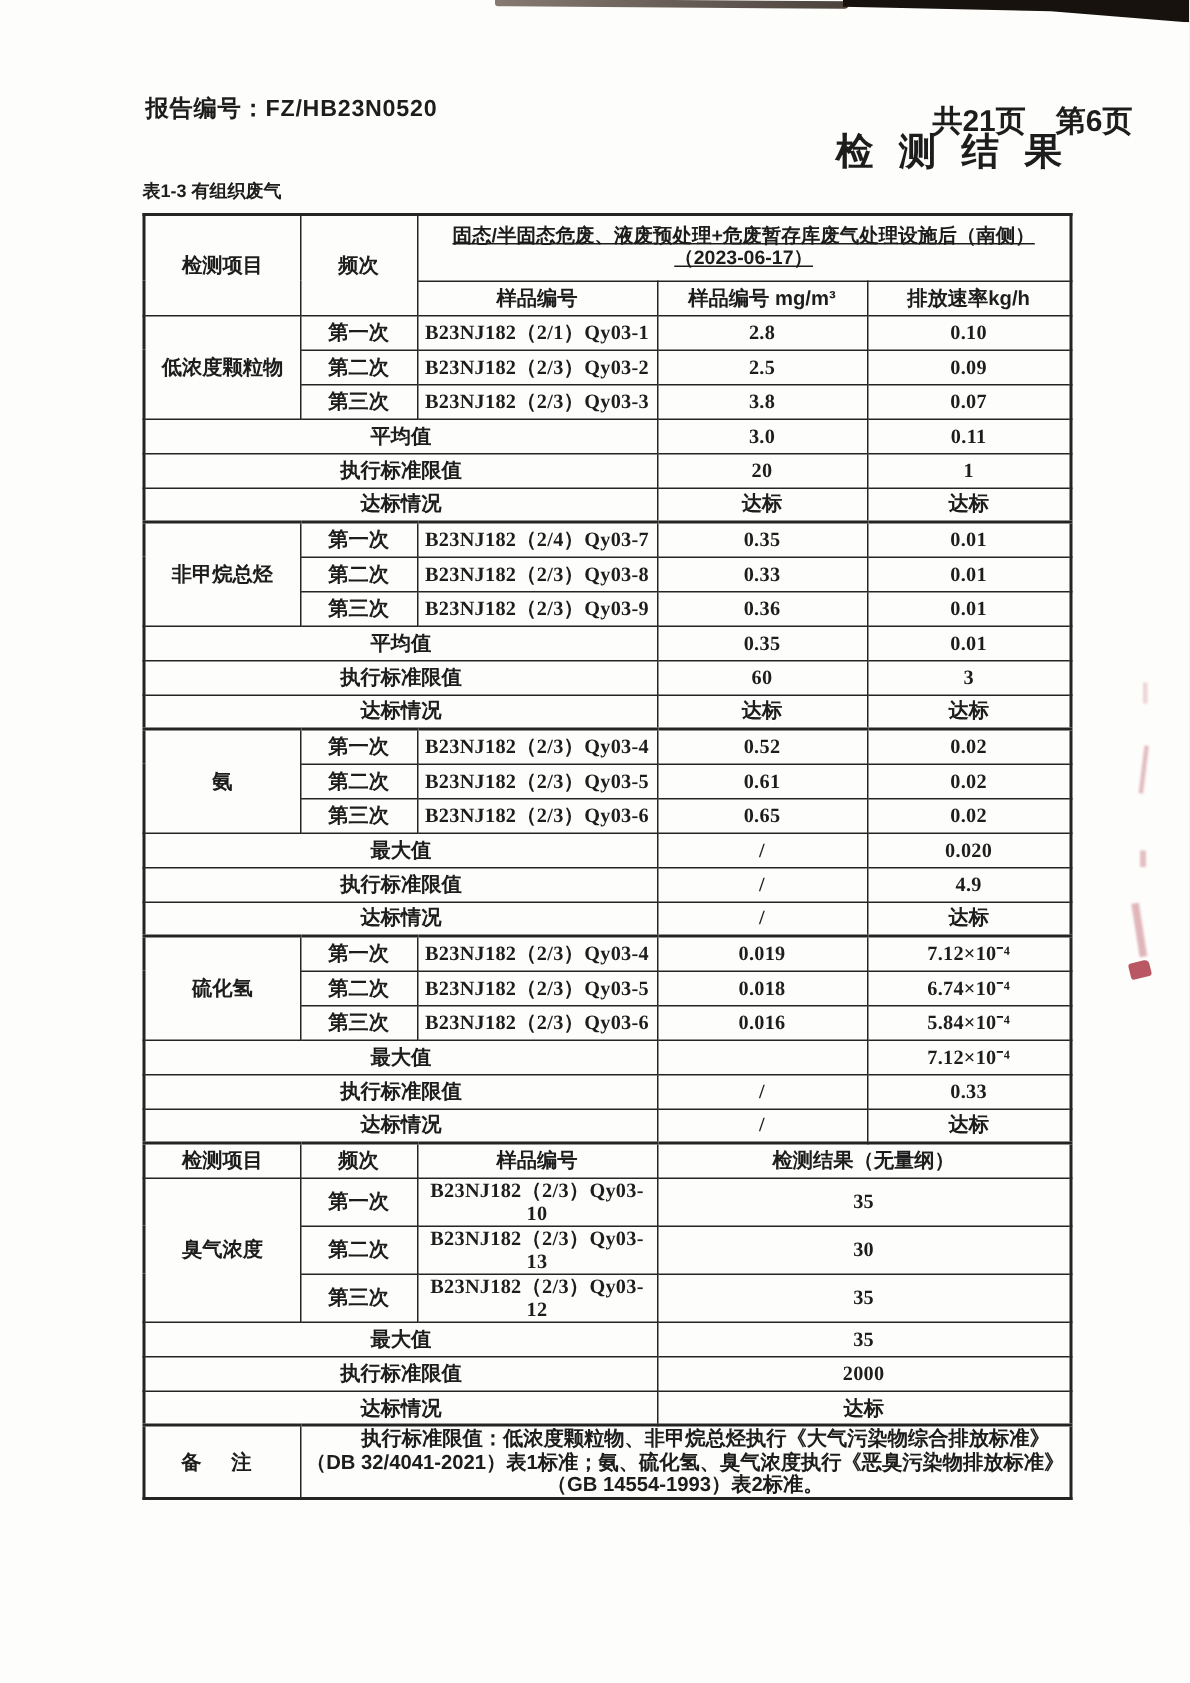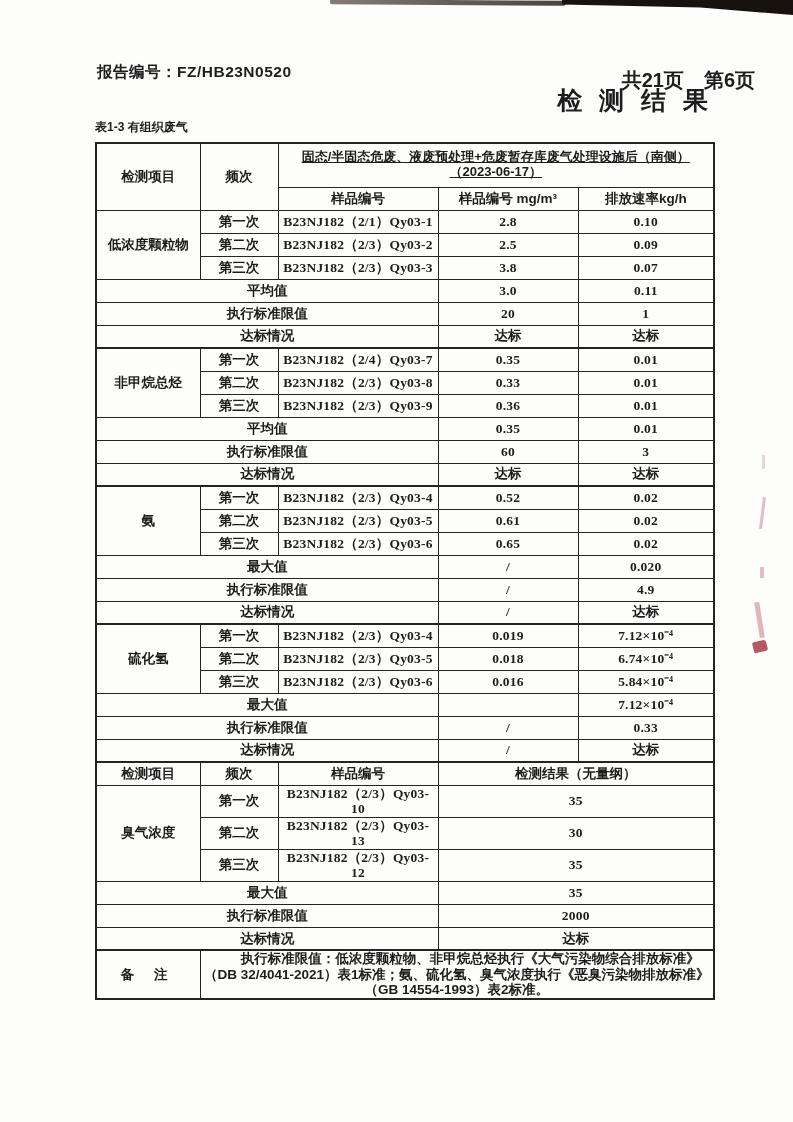--- a/index.html
+++ b/index.html
@@ -70,21 +70,21 @@
     font-weight:normal; font-size:13px; letter-spacing:.2px;
   }
   .c-sample { font-size:12.5px; }
   .c-item { font-size:14px; }
   .c-head { font-size:14.5px; }
   tr.thick-top > th, tr.thick-top > td { border-top:2px solid #242424; }
   .remark-label { font-size:16px; letter-spacing:8px; }
   .remark-text {
     text-align:justify; text-indent:2em;
     padding:5px 9px 5px 9px; height:62px;
-    font-size:13.5px; font-weight:600; line-height:1.55;
+    font-size:13.5px; font-weight:600; line-height:1.55;border-radius:15px;
   }
 </style>
 </head>
 <body>
 
 <div class="sheet">
 
   <div class="artifact art-top-thin"></div>
   <div class="artifact art-top-thick"></div>
   <div class="stamp stamp-1"></div>

